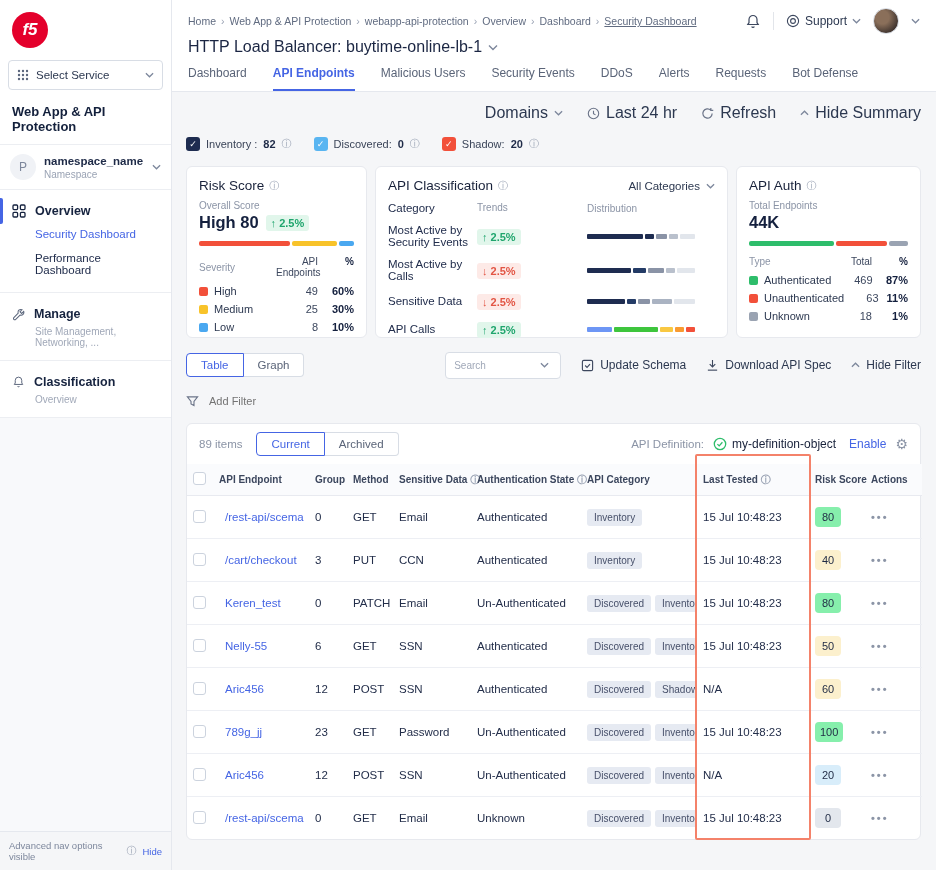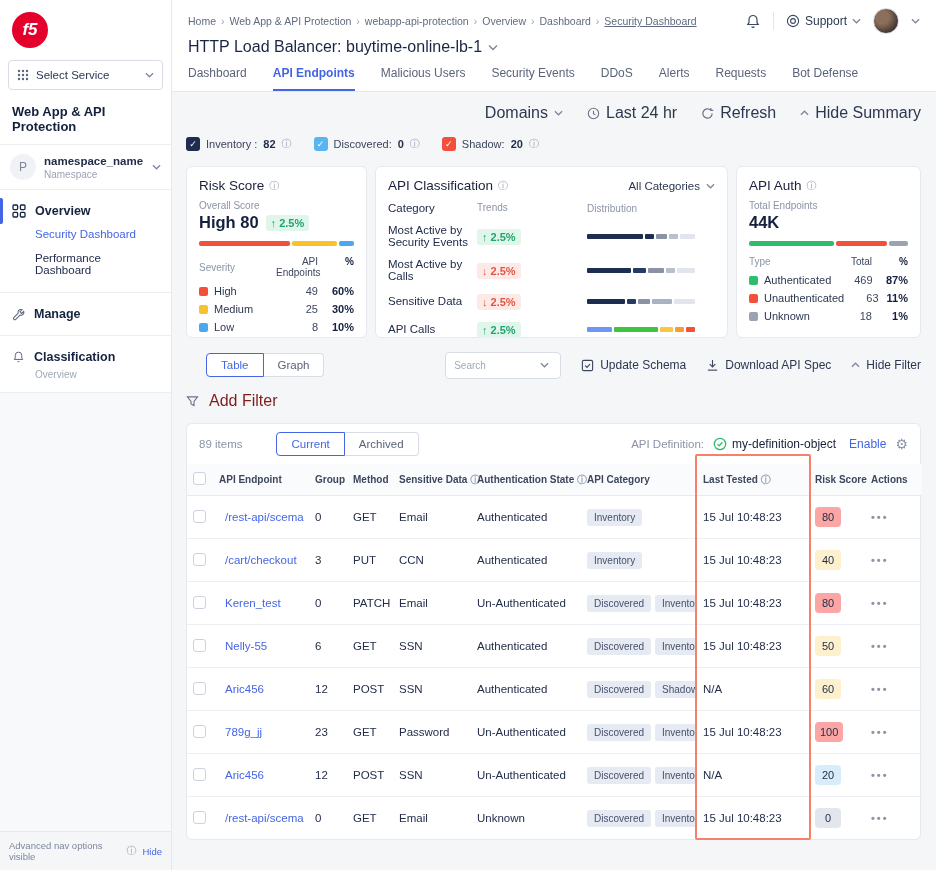--- a/index.html
+++ b/index.html
@@ -86,51 +86,51 @@
   .cg-head { display:flex; font-size:10px; color:#8b94a6; padding-bottom:5px; }
   .cg-row { display:flex; align-items:center; padding:5px 0; }
   .cg-c1 { flex:1; font-size:11.5px; color:#212d4c; }
   .cg-c2 { width:110px; }
   .cg-c3 { width:128px; display:flex; align-items:center; }
   .dist { display:flex; gap:2px; height:5px; width:108px; }
   .dist .seg { border-radius:1px; }
 
   
   .tbl-toolbar { display:flex; align-items:center; margin-top:13px; height:28px; }
-  .seg-toggle { display:flex;margin-left:20px; }
+  .seg-toggle { display:flex; }
   .seg-btn { font-size:11.5px; padding:5px 14px; border:1px solid #d8dde5; background:#fff; color:#5a6478; }
   .seg-btn.first { border-radius:4px 0 0 4px; }
   .seg-btn.lastb { border-radius:0 4px 4px 0; border-left:none; }
   .seg-btn.active { border:1px solid #4565e4; color:#4565e4; }
   .tt-right { margin-left:auto; display:flex; align-items:center; gap:20px; }
   .search-box { width:116px; height:27px; border:1px solid #d8dde5; border-radius:4px; background:#fff; display:flex; align-items:center; padding:0 8px; gap:6px; }
   .search-box input { border:none; outline:none; width:80px; font-size:10px; color:#2c3850; font-family:inherit; background:transparent; }
   .search-box input::placeholder { color:#a0a8b8; }
   .tt-act { display:flex; align-items:center; gap:6px; font-size:12px; color:#2c3850; cursor:pointer; }
   .addfilter-row { display:flex; align-items:center; gap:10px; margin-top:11px; height:22px; }
-  .addfilter { color:#7f1d1d; font-size:16px; }
+  .addfilter { color:#737373; font-size:11px; }
 
   
   .table-card { background:#fff; border:1px solid #e7e9ee; border-radius:6px; margin-top:11px; position:relative; }
   .tc-head { display:flex; align-items:center; padding:8px 12px; }
   .tc-items { font-size:11.5px; color:#8b94a6; margin-right:14px; }
   .tc-right { margin-left:auto; display:flex; align-items:center; gap:9px; font-size:11.5px; }
   .apidef-label { color:#8b94a6; }
   .apidef-val { color:#18213a; font-weight:500; font-size:12px; display:flex; align-items:center; gap:5px; }
   .enable-link { color:#4565e4; font-size:12px; margin-left:4px; }
   .gear { color:#8b94a6; font-size:14px; }
   table { border-collapse:collapse; width:735px; table-layout:fixed; }
   thead th { font-size:10px; color:#3c475e; text-align:left; padding:8px 6px; background:#fafbfd; border-bottom:1px solid #e8eaf0; font-weight:bold; white-space:nowrap; }
   tbody td { font-size:11.5px; color:#232e4a; padding:11px 6px; border-top:1px solid #edeff4; white-space:nowrap; overflow:hidden; }
   tbody tr:first-child td { border-top:none; }
   .cbox { width:13px; height:13px; border:1px solid #ccd3de; border-radius:3px; background:#fff; display:inline-block; }
   td.ep, a.ep { color:#4565e4; text-decoration:none;margin-left:6px; }
   .chip { display:inline-block; background:#e6eaf2; color:#47506a; font-size:10px; border-radius:3px; padding:3px 7px; margin-right:4px; }
   .risk-badge { display:inline-block; min-width:26px; text-align:center; font-size:11px; color:#1f2a44; border-radius:4px; padding:4px 5px; }
-  .tone-red { background:#fca5a5; }
+  .tone-red { background:#86efac; }
   .tone-yellow { background:#fcf0cd; }
   .tone-blue { background:#d8edfa; }
   .tone-gray { background:#e3e7ed; }
   .dots { color:#8b94a6; letter-spacing:2px; font-size:11px; font-weight:bold; }
   .hl-overlay { position:absolute; left:508px; top:30px; width:116px; height:386px; border:2px solid #f4826a; border-radius:2px; pointer-events:none; }
 </style>
 </head>
 <body>
 
 <div class="app">
@@ -197,20 +197,21 @@
 
     <div class="nav-section">
       <div class="nav-head">
         <span class="icon">
           <svg width="13" height="13" viewBox="0 0 14 14">
               <path d="M9.5 1.5a3 3 0 0 0-3 3c0 .4.1.8.2 1.1L2 10.3a1.4 1.4 0 0 0 2 2l4.7-4.7c.3.1.7.2 1.1.2a3 3 0 0 0 3-3c0-.4-.1-.8-.2-1.1L10.4 5.9 8.6 4.1l2.2-2.2c-.4-.2-.8-.4-1.3-.4z" fill="none" stroke="#5b667c" stroke-width="1.1"></path>
             </svg>
         </span>
         <span>Manage</span>
       </div>
+      <div class="nav-sub">Site Management, Networking, ...</div>
     </div>
 
     <div class="nav-section">
       <div class="nav-head">
         <span class="icon">
           <svg width="13" height="14" viewBox="0 0 16 16">
               <path d="M8 2a4 4 0 0 0-4 4v3.2L2.8 11h10.4L12 9.2V6a4 4 0 0 0-4-4z" fill="none" stroke="#5b667c" stroke-width="1.2"></path>
               <path d="M6.7 13a1.4 1.4 0 0 0 2.6 0" fill="none" stroke="#5b667c" stroke-width="1.2"></path>
             </svg>
         </span>

